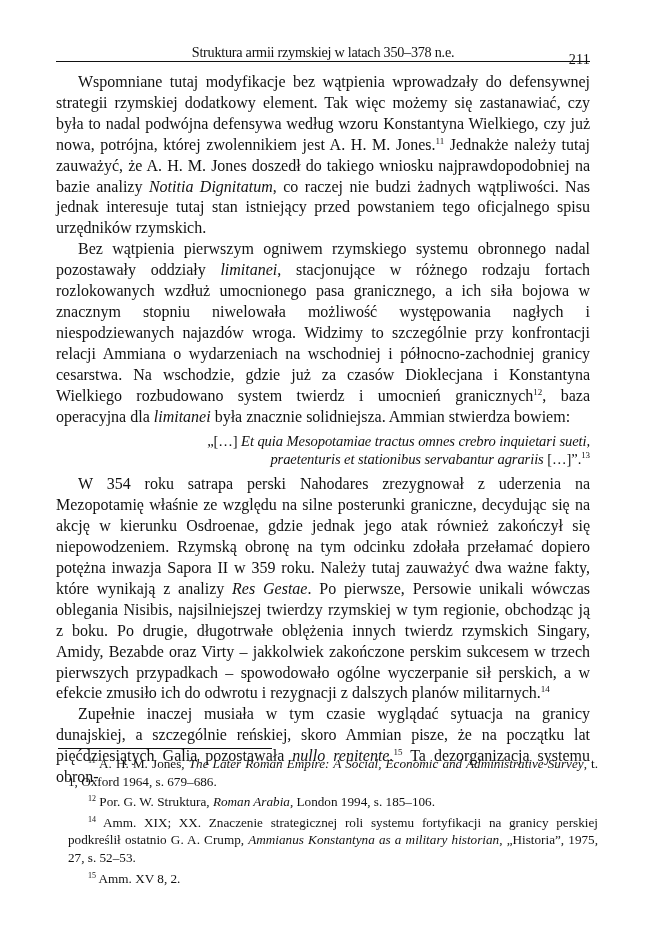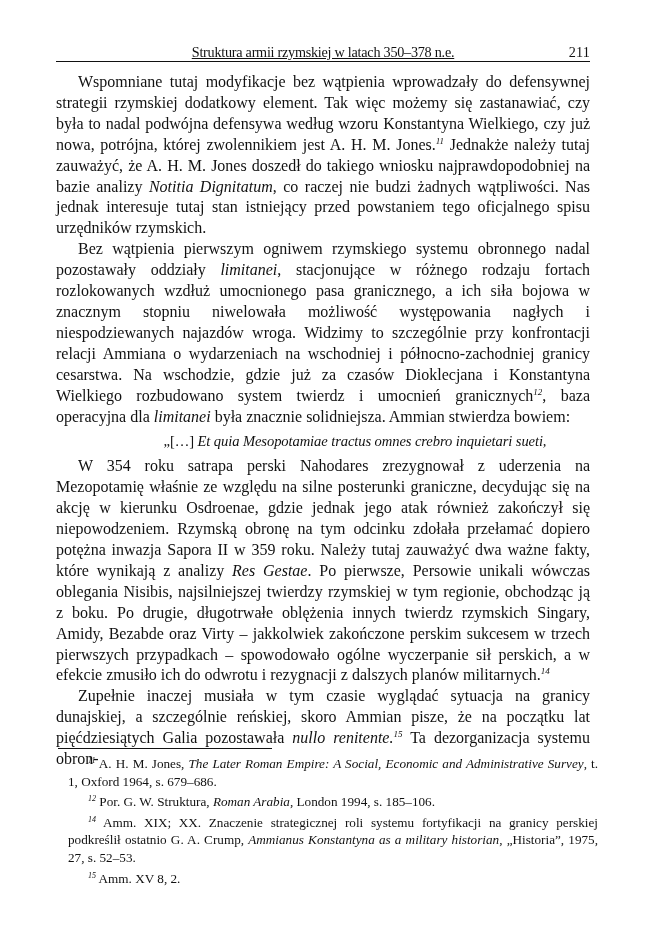--- a/index.html
+++ b/index.html
@@ -27,50 +27,48 @@
       border-bottom: 1.3px solid #111;
       font-size: 14.2px;
       line-height: 16px;
     }
     .running-title {
       position: absolute;
       left: 0;
       right: 0;
       text-align: center;
       letter-spacing: -0.25px;
-      text-decoration: underline;
     }
     .page-number {
       position: absolute;
       right: 0;
-      top: 0;
+      top: 7px;
       letter-spacing: 0.2px;
     }
     .body-text {
       margin-top: 10px;
       font-size: 16px;
       line-height: 20.9px;
       text-align: justify;
       hyphens: manual;
     }
     .para {
       margin: 0;
       text-indent: 22px;
     }
     sup {
       font-size: 9px;
       vertical-align: 6px;
       line-height: 0;
-      font-style: italic;
     }
     .quote {
       margin: 5px 0 6px 64px;
       font-size: 14.6px;
       line-height: 18px;
-      text-align: center;
+      text-align: right;
       letter-spacing: -0.1px;
     }
     .quote .line { display: block; }
     i { font-style: italic; }
     .fn-rule {
       position: absolute;
       left: 58px;
       top: 748px;
       width: 214px;
       height: 0;
@@ -100,20 +98,21 @@
     <span class="page-number">211</span>
   </div>
 
   <div class="body-text">
     <p class="para"><span>Wspomniane tutaj modyfikacje bez wątpienia wprowadzały do defensywnej strategii rzymskiej dodatkowy element. Tak więc możemy się zastanawiać, czy była to nadal podwójna defensywa według wzoru Konstantyna Wielkiego, czy już nowa, potrójna, której zwolennikiem jest A. H. M. Jones.</span><sup>11</sup><span> Jednakże należy tutaj zauważyć, że A. H. M. Jones doszedł do takiego wniosku najprawdopodobniej na bazie analizy </span><i>Notitia Dignitatum</i><span>, co raczej nie budzi żadnych wątpliwości. Nas jednak interesuje tutaj stan istniejący przed powstaniem tego oficjalnego spisu urzędników rzymskich.</span></p>
 
     <p class="para"><span>Bez wątpienia pierwszym ogniwem rzymskiego systemu obronnego nadal pozostawały oddziały </span><i>limitanei</i><span>, stacjonujące w różnego rodzaju fortach rozlokowanych wzdłuż umocnionego pasa granicznego, a ich siła bojowa w znacznym stopniu niwelowała możliwość występowania nagłych i niespodziewanych najazdów wroga. Widzimy to szczególnie przy konfrontacji relacji Ammiana o wydarzeniach na wschodniej i północno-zachodniej granicy cesarstwa. Na wschodzie, gdzie już za czasów Dioklecjana i Konstantyna Wielkiego rozbudowano system twierdz i umocnień granicznych</span><sup>12</sup><span>, baza operacyjna dla </span><i>limitanei</i><span> była znacznie solidniejsza. Ammian stwierdza bowiem:</span></p>
 
     <div class="quote">
       <span class="line"><span>„[…] </span><i>Et quia Mesopotamiae tractus omnes crebro inquietari sueti,</i></span>
+      <span class="line"><i>praetenturis et stationibus servabantur agrariis</i><span> […]”.</span><sup>13</sup></span>
     </div>
 
     <p class="para"><span>W 354 roku satrapa perski Nahodares zrezygnował z uderzenia na Mezopotamię właśnie ze względu na silne posterunki graniczne, decydując się na akcję w kierunku Osdroenae, gdzie jednak jego atak również zakończył się niepowodzeniem. Rzymską obronę na tym odcinku zdołała przełamać dopiero potężna inwazja Sapora II w 359 roku. Należy tutaj zauważyć dwa ważne fakty, które wynikają z analizy </span><i>Res Gestae</i><span>. Po pierwsze, Persowie unikali wówczas oblegania Nisibis, najsilniejszej twierdzy rzymskiej w tym regionie, obchodząc ją z boku. Po drugie, długotrwałe oblężenia innych twierdz rzymskich Singary, Amidy, Bezabde oraz Virty – jakkolwiek zakończone perskim sukcesem w trzech pierwszych przypadkach – spowodowało ogólne wyczerpanie sił perskich, a w efekcie zmusiło ich do odwrotu i rezygnacji z dalszych planów militarnych.</span><sup>14</sup></p>
 
     <p class="para"><span>Zupełnie inaczej musiała w tym czasie wyglądać sytuacja na granicy dunajskiej, a szczególnie reńskiej, skoro Ammian pisze, że na początku lat pięćdziesiątych Galia pozostawała </span><i>nullo renitente.</i><sup>15</sup><span> Ta dezorganizacja systemu obron-</span></p>
   </div>
 </div>
 
 <div class="fn-rule"></div>
 

